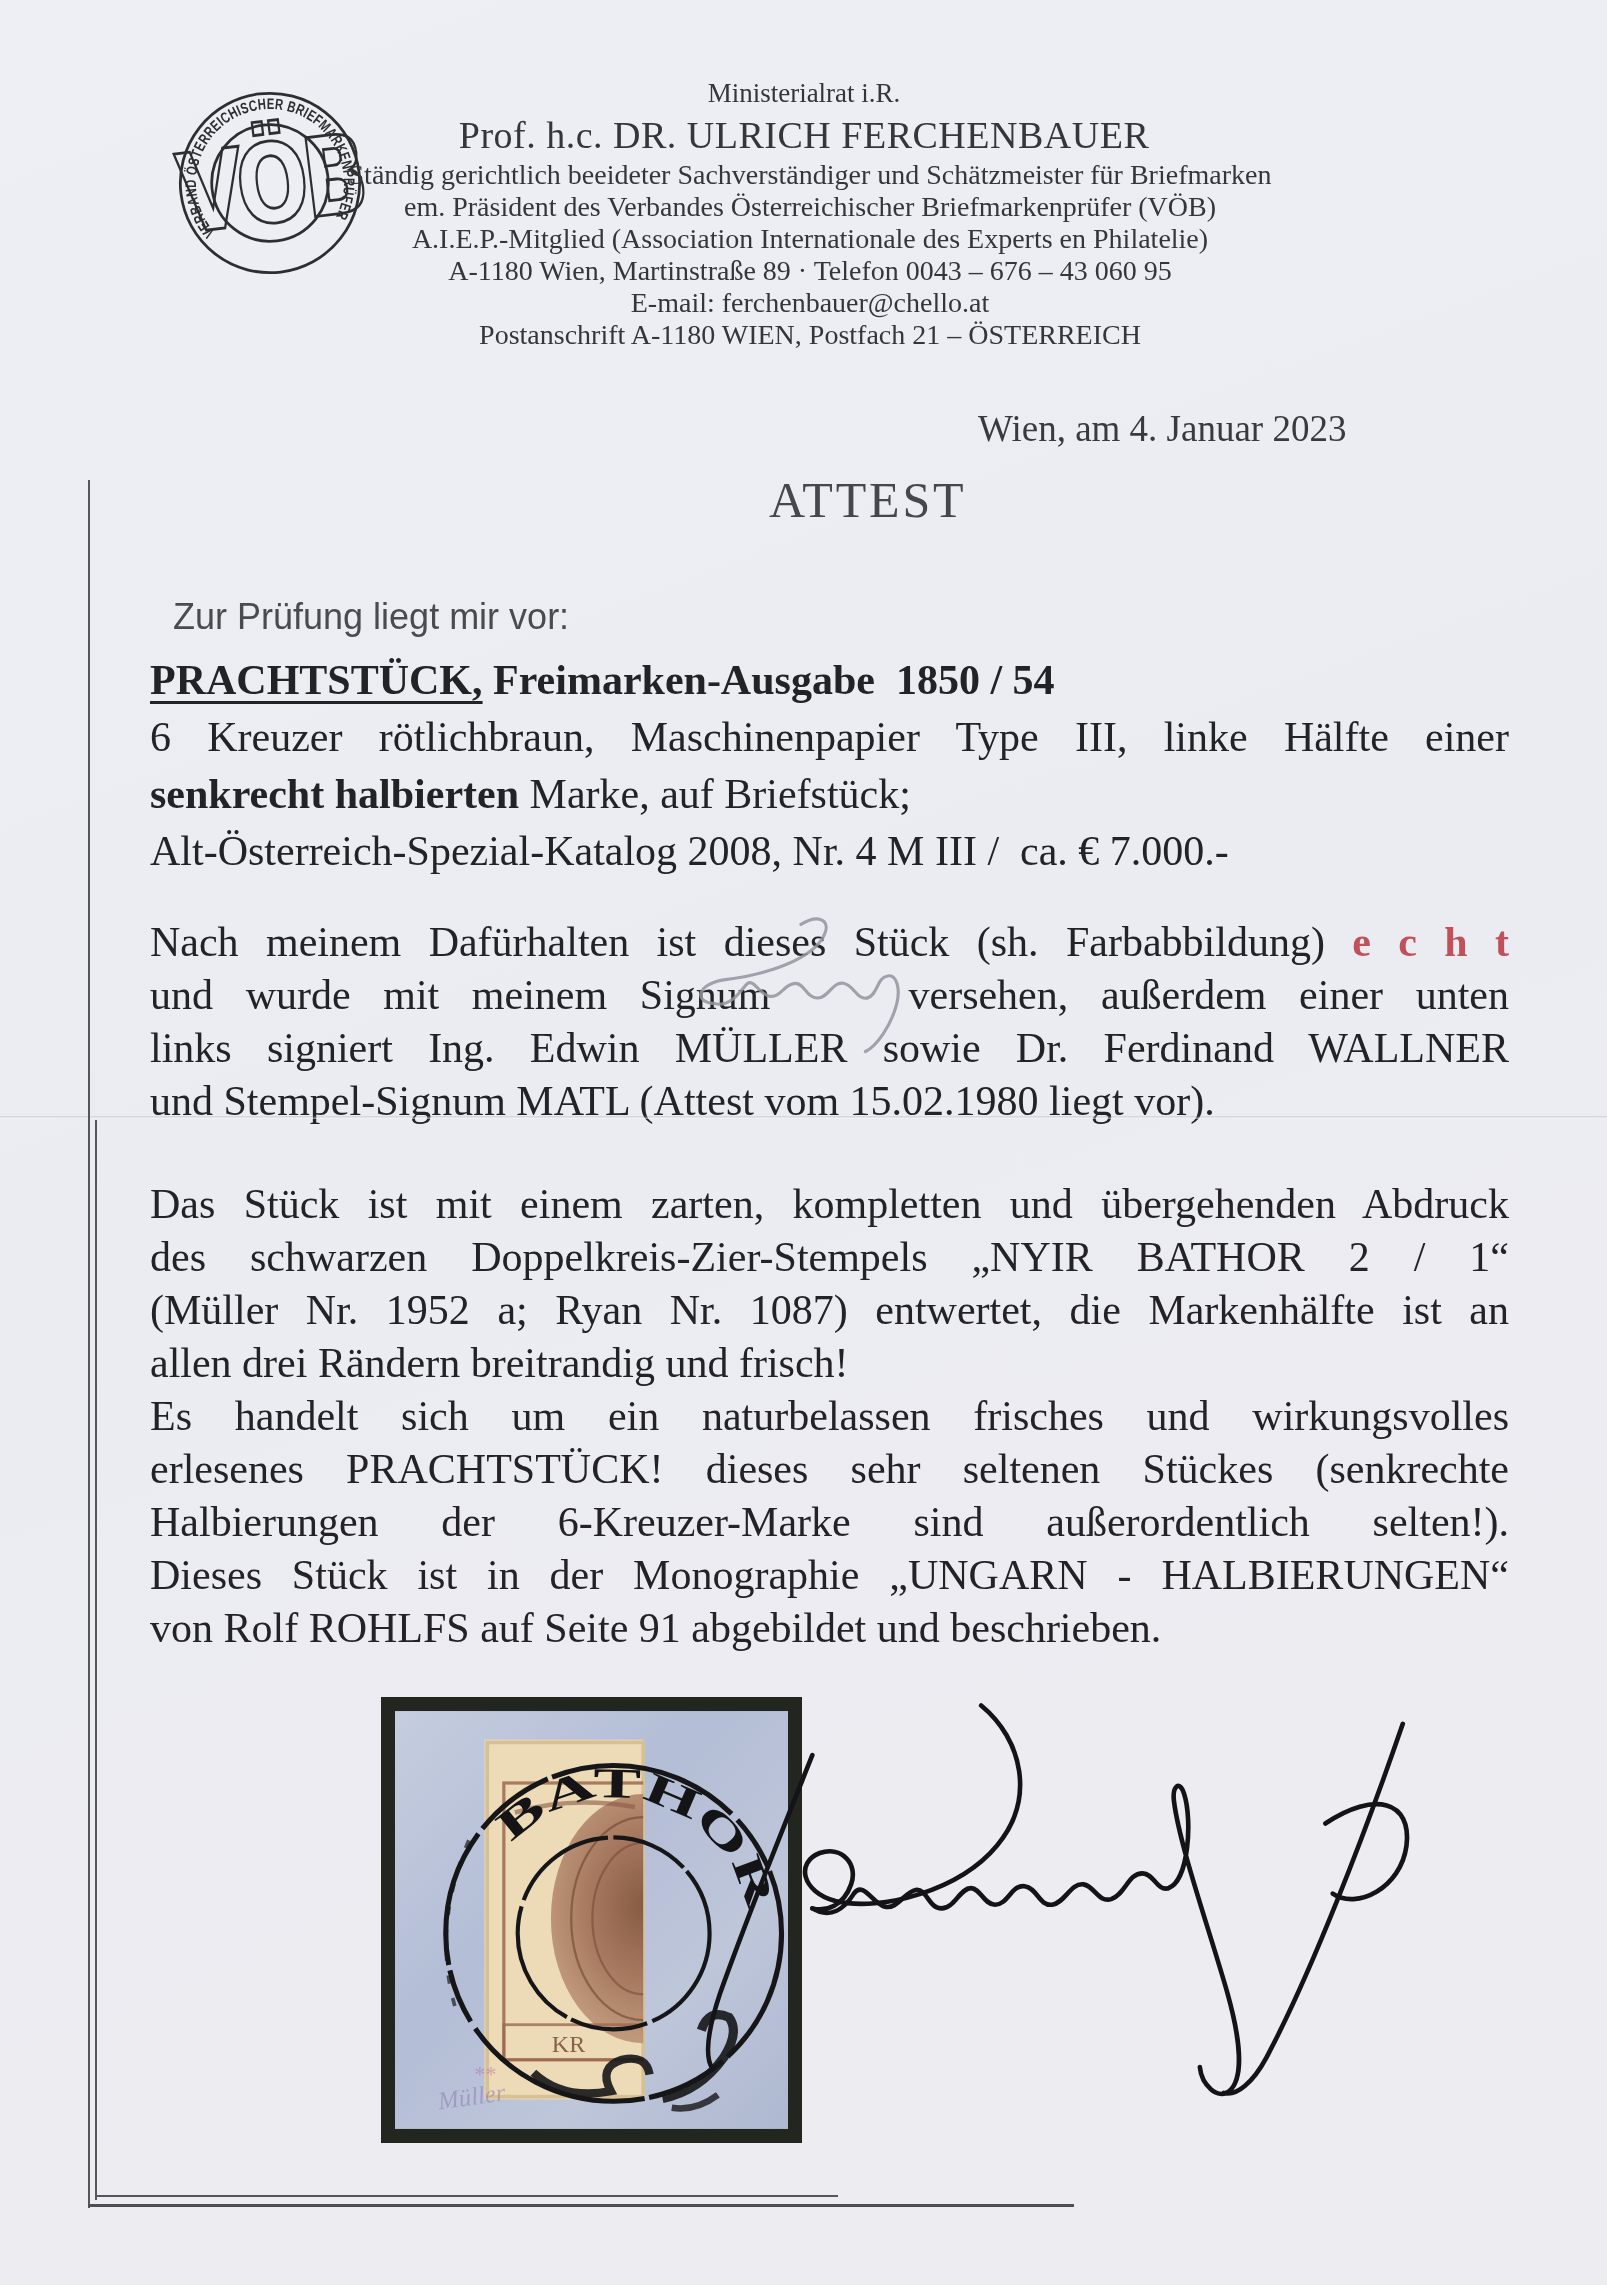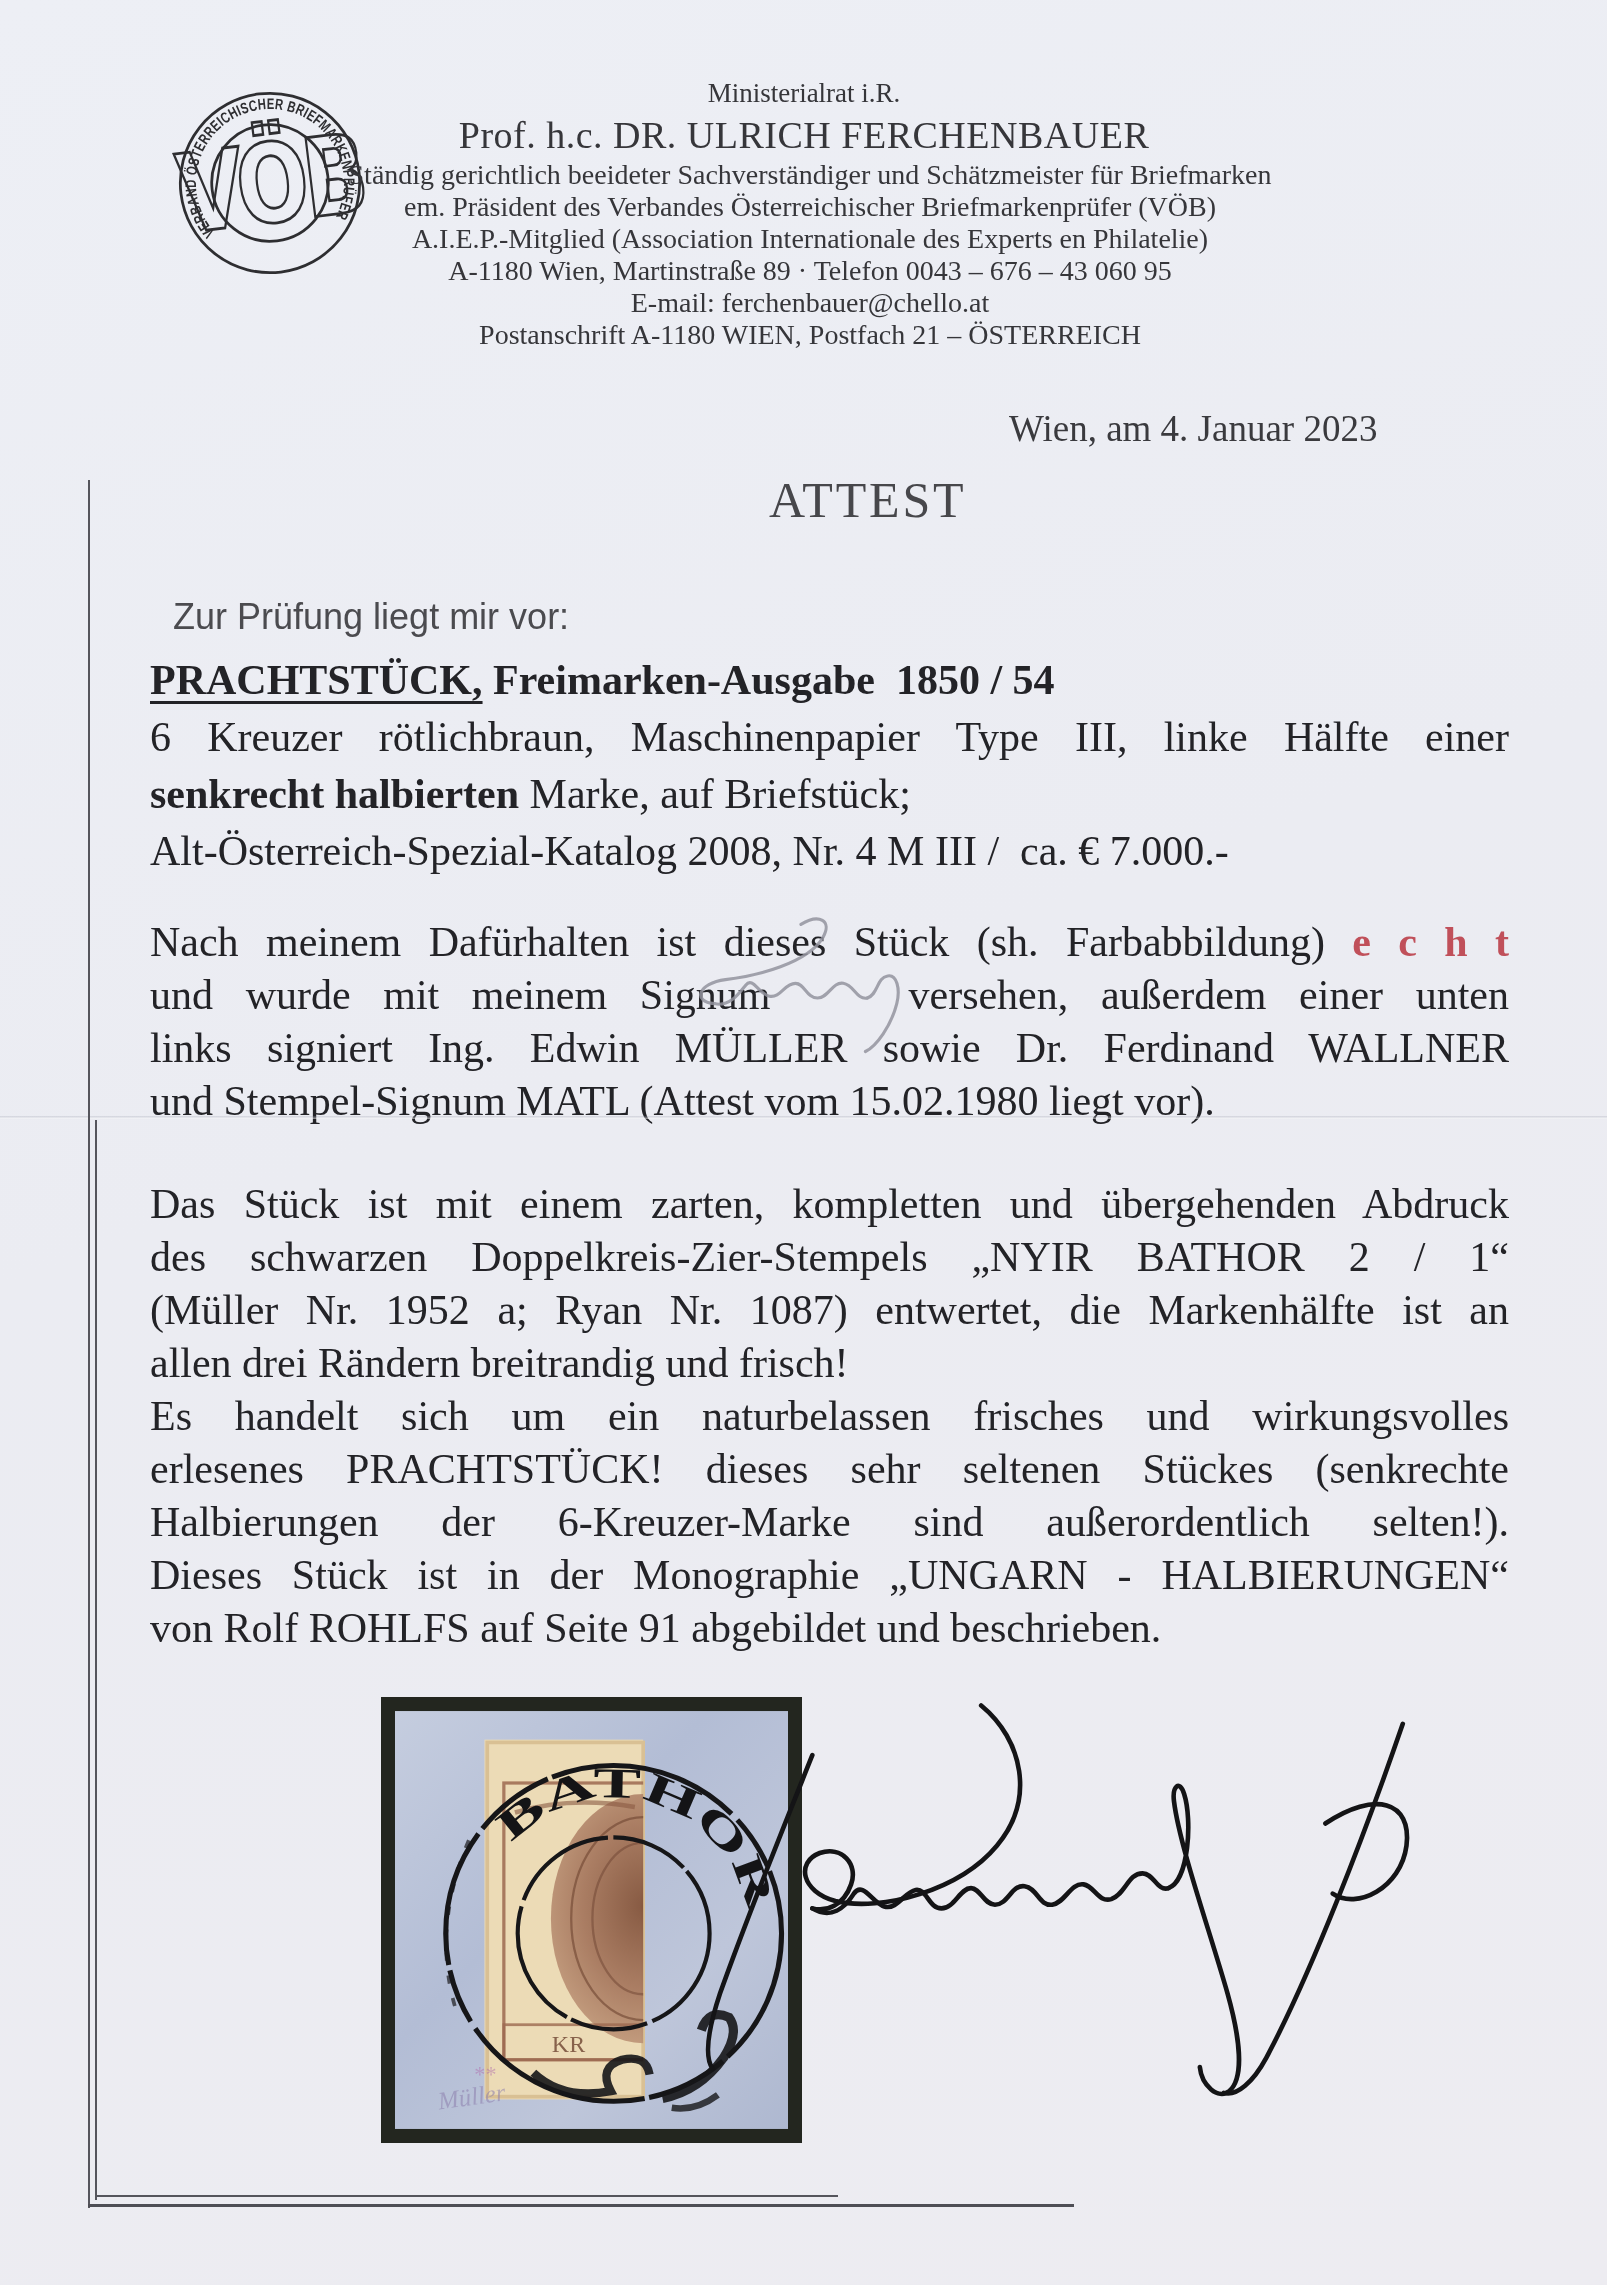--- a/index.html
+++ b/index.html
@@ -8,21 +8,21 @@
     background:linear-gradient(160deg,#edeff5 0%,#ebecf2 45%,#edecf1 100%);
     font-family:"Liberation Serif","DejaVu Serif",serif; color:#26262a;
   }
   
   .letterhead{position:absolute;left:0;top:76px;width:100%;text-align:center;color:#36363a;}
   .lh0{font-size:27px;line-height:35px;}
   .lh1{font-size:38px;line-height:48px;letter-spacing:0.5px;}
   .lhs{font-size:28px;line-height:32px;padding-left:12px;}
   .logo{position:absolute;left:172px;top:85px;}
   
-  .dateline{position:absolute;left:1009px;top:407px;font-size:37px;color:#3a3a3e;white-space:nowrap;}
+  .dateline{position:absolute;left:978px;top:407px;font-size:37px;color:#3a3a3e;white-space:nowrap;}
   .attest{position:absolute;left:769px;top:471px;font-family:Liberation Serif, serif;
           font-size:50px;letter-spacing:2.8px;color:#47474b;}
   .intro{position:absolute;left:173px;top:596px;font-family:"Liberation Sans","DejaVu Sans",sans-serif;
          font-size:36px;color:#4b4b4f;}
   
   .para{position:absolute;left:150px;width:1359px;font-size:42px;color:#232327;}
   .p1{top:652px;line-height:57px;}
   .p2{top:916px;line-height:53px;}
   .p3{top:1178px;line-height:53px;}
   .bline{white-space:pre-wrap;}

